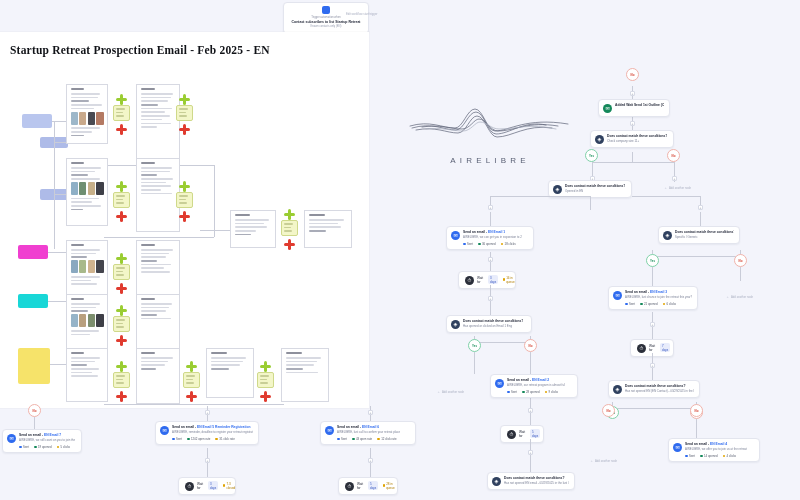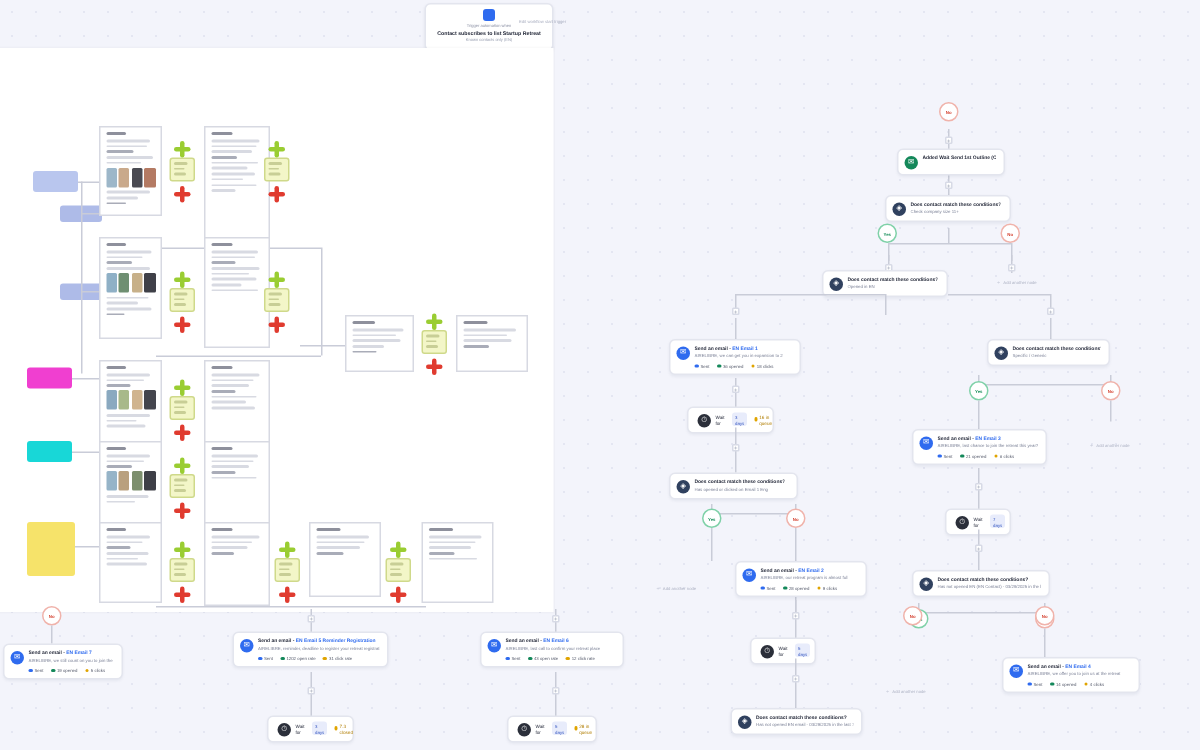--- a/index.html
+++ b/index.html
@@ -215,20 +215,21 @@
   <div class="trigger">
     <div class="tico"></div>
     <div class="lab">Trigger automation when</div>
     <div class="name">Contact subscribes to list Startup Retreat</div>
     <div class="meta">Known contacts only (EN)</div>
   </div>
   <div class="side-note">Edit workflow start trigger</div>
   <div class="edge v" style="left:326px;top:32px;height:22px;"></div>
 
   <div class="board">
+    <div class="board-title">Startup Retreat Prospection Email - Feb 2025 - EN</div>
 
     <div class="tag blue" style="left:22px;top:82px;width:30px;height:14px;"></div>
     <div class="tag blue2" style="left:40px;top:105px;width:28px;height:11px;"></div>
     <div class="tag blue2" style="left:40px;top:157px;width:28px;height:11px;"></div>
     <div class="tag magenta" style="left:18px;top:213px;width:30px;height:14px;"></div>
     <div class="tag cyan" style="left:18px;top:262px;width:30px;height:14px;"></div>
     <div class="tag yellow" style="left:18px;top:316px;width:32px;height:36px;"></div>
 
     <div class="edge v" style="left:54px;top:89px;height:128px;"></div>
     <div class="edge h" style="left:52px;top:89px;width:18px;"></div>
@@ -467,20 +468,32 @@
     <div class="doc" style="left:281px;top:316px;width:48px;height:54px;">
       <div class="ln ti"></div>
       <div class="ln" style="width:90%"></div>
         <div class="ln" style="width:80%"></div>
       <div class="ln" style="width:72%"></div>
         <div class="ln dk" style="width:46%"></div>
       <div class="ln" style="width:84%"></div>
     </div>
   </div>
 
+  <div class="logo">
+    <svg viewBox="0 0 168 52">
+      <g fill="none" stroke="#5b6175" stroke-width="0.7" stroke-linecap="round">
+        <path d="M6 28 C26 22 38 30 50 30 C58 30 62 12 70 12 C78 12 82 34 90 34 C104 34 118 20 140 25"></path>
+        <path d="M10 30 C30 26 40 33 52 33 C60 33 64 16 71 16 C79 16 83 37 91 37 C106 37 120 24 146 28"></path>
+        <path d="M16 27 C34 24 44 29 56 29 C64 29 68 19 73 19 C80 19 84 31 92 31 C108 31 122 21 152 26"></path>
+        <path d="M4 26 C24 20 36 28 49 28 C57 28 61 9 69 9 C77 9 81 31 89 31 C103 31 120 17 162 24"></path>
+        <path d="M20 29 C36 27 46 31 57 31 C65 31 69 22 74 22 C81 22 85 29 93 29 C110 29 124 23 150 29" stroke="#a8adbd"></path>
+      </g>
+    </svg>
+    <div class="wordmark">AIRELIBRE</div>
+  </div>
 
   <div class="edge v" style="left:632px;top:86px;height:14px;"></div>
   <div class="edge v" style="left:632px;top:116px;height:14px;"></div>
   <div class="edge v" style="left:632px;top:152px;height:10px;"></div>
   <div class="edge h" style="left:592px;top:162px;width:82px;"></div>
   <div class="edge v" style="left:592px;top:162px;height:12px;"></div>
   <div class="edge v" style="left:674px;top:162px;height:12px;"></div>
   <div class="edge v" style="left:592px;top:170px;height:12px;"></div>
   <div class="edge v" style="left:674px;top:170px;height:12px;"></div>
 

